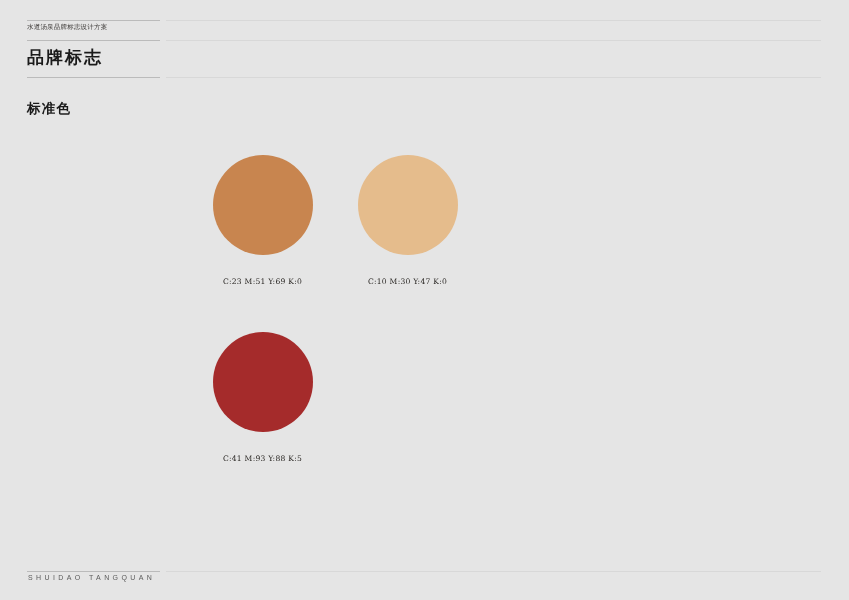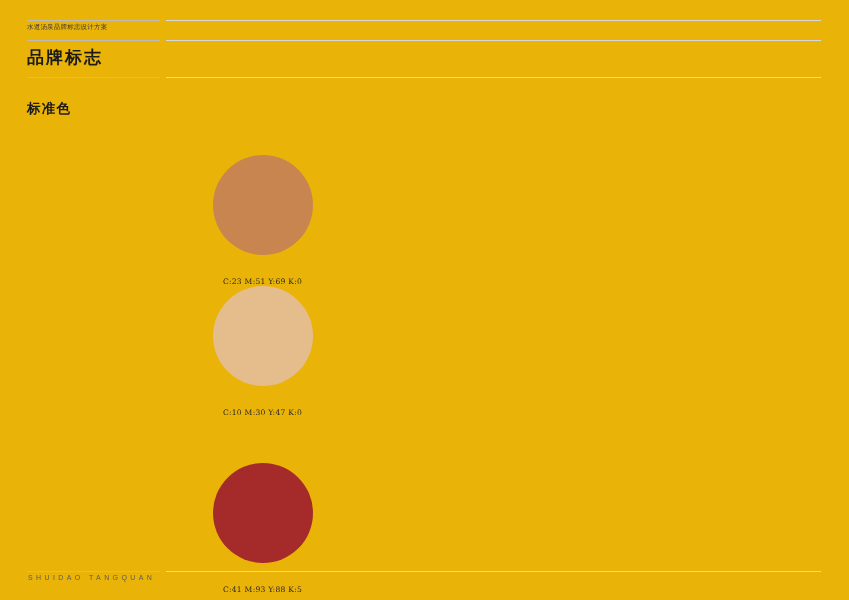--- a/index.html
+++ b/index.html
@@ -12,21 +12,21 @@
     height: 600px;
     position: relative;
     overflow: hidden;
     font-family: "Liberation Sans", sans-serif;
     color: #231f20;
   }
 
   .page {
     position: absolute;
     inset: 0;
-    background: #eab308;
+    background: #e5e5e5;
   }
 
   
   .rule {
     position: absolute;
     height: 1px;
     background: #d8d8d8;
   }
   .rule.left  { left: 27px;  width: 133px; }
   .rule.right { left: 166px; width: 655px; }
@@ -89,21 +89,20 @@
   
   .swatch-grid {
     position: absolute;
     left: 190px;
     top: 155px;
     width: 470px;
   }
   .swatch-row {
     display: flex;
     justify-content: flex-start;
-    flex-direction: column;
   }
   .swatch-row.row-2 { margin-top: 46px; }
 
   .swatch-cell {
     width: 145px;
     margin-right: 0;
     display: flex;
     flex-direction: column;
     align-items: center;
   }

